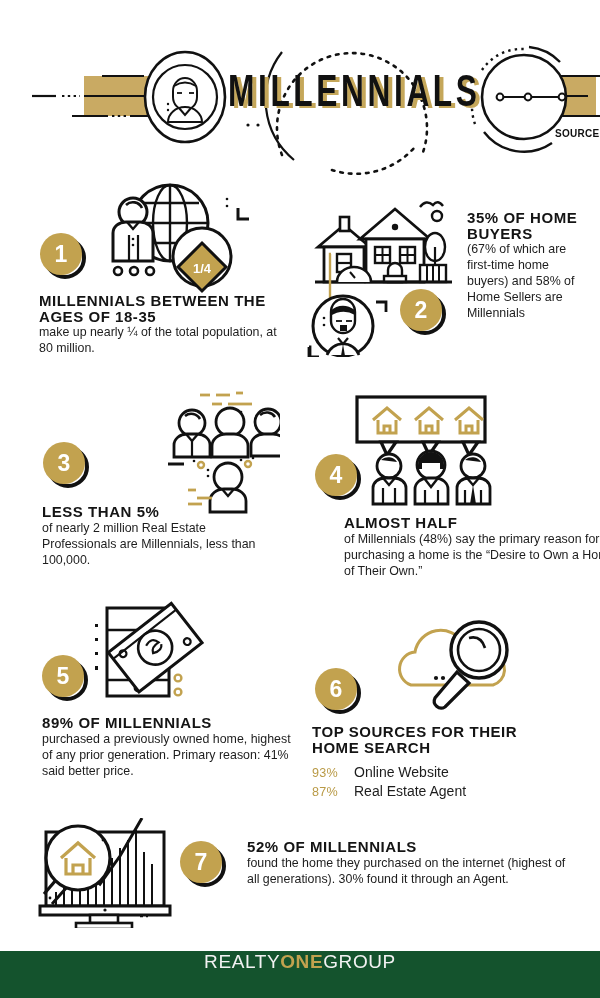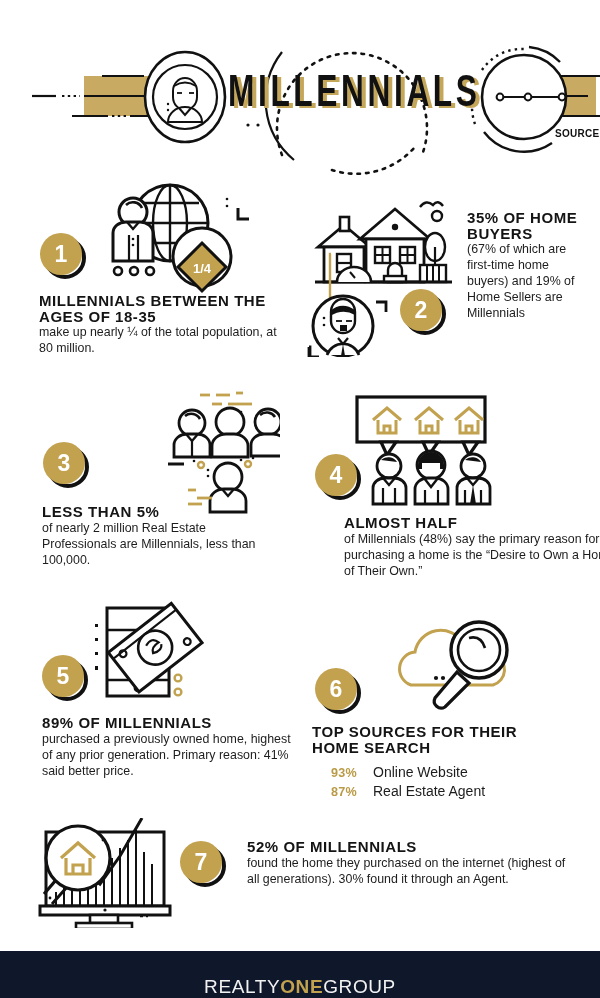--- a/index.html
+++ b/index.html
@@ -58,28 +58,28 @@
     line-height:15.5px;color:#141414;margin:0;
   }
   .bd{
     font-size:12.4px;font-weight:normal;line-height:16px;color:#1d1d1d;margin:0;
   }
   .txtblock{position:absolute;}
 
   
   .srcrow{display:flex;align-items:baseline;margin-top:3px;}
   .srcpct{
-    width:42px;font-size:12.6px;font-weight:bold;color:#b99a46;letter-spacing:.3px;margin-left:19px;
+    width:42px;font-size:12.6px;font-weight:normal;color:#b99a46;letter-spacing:.3px;
   }
   .srclbl{font-size:14px;color:#1d1d1d;}
 
   
   .footer{
-    position:absolute;left:0;top:951px;width:600px;height:47px;background:#0f172a;
-    display:flex;align-items:flex-end;justify-content:center;
+    position:absolute;left:0;top:951px;width:600px;height:47px;background:#14532d;
+    display:flex;align-items:flex-start;justify-content:center;
   }
   .logo{
     font-size:19px;letter-spacing:.6px;color:#ffffff;font-weight:normal;
     font-family:"Liberation Sans",sans-serif;white-space:nowrap;
   }
   .logo b{color:#c2a24f;font-weight:bold;}
   .logo span.l{color:#f2f2f2;}
   svg{display:block;}
 </style>
 </head>
@@ -246,21 +246,21 @@
 
     <div class="badge" style="left:105px;top:97px;">
       <div class="ring"></div>
       <div class="disc">
           <span class="num">2</span>
         </div>
     </div>
 
     <div class="txtblock" style="left:172px;top:18px;width:118px;">
       <p class="hd">35% OF HOME BUYERS</p>
-      <p class="bd">(67% of which are first-time home buyers) and 19% of Home Sellers are Millennials</p>
+      <p class="bd">(67% of which are first-time home buyers) and 58% of Home Sellers are Millennials</p>
     </div>
   </div>
 
   <div class="sect" style="left:0;top:382px;width:300px;height:195px;">
     <svg width="180" height="140" style="position:absolute;left:100px;top:0;">
 
       <line x1="100" y1="13" x2="110" y2="13" stroke="#c2a24f" stroke-width="2.8"></line>
       <line x1="116" y1="13" x2="130" y2="13" stroke="#c2a24f" stroke-width="2.8"></line>
       <line x1="136" y1="11" x2="143" y2="11" stroke="#c2a24f" stroke-width="2.8"></line>
       <line x1="112" y1="22" x2="122" y2="22" stroke="#c2a24f" stroke-width="2.8"></line>

